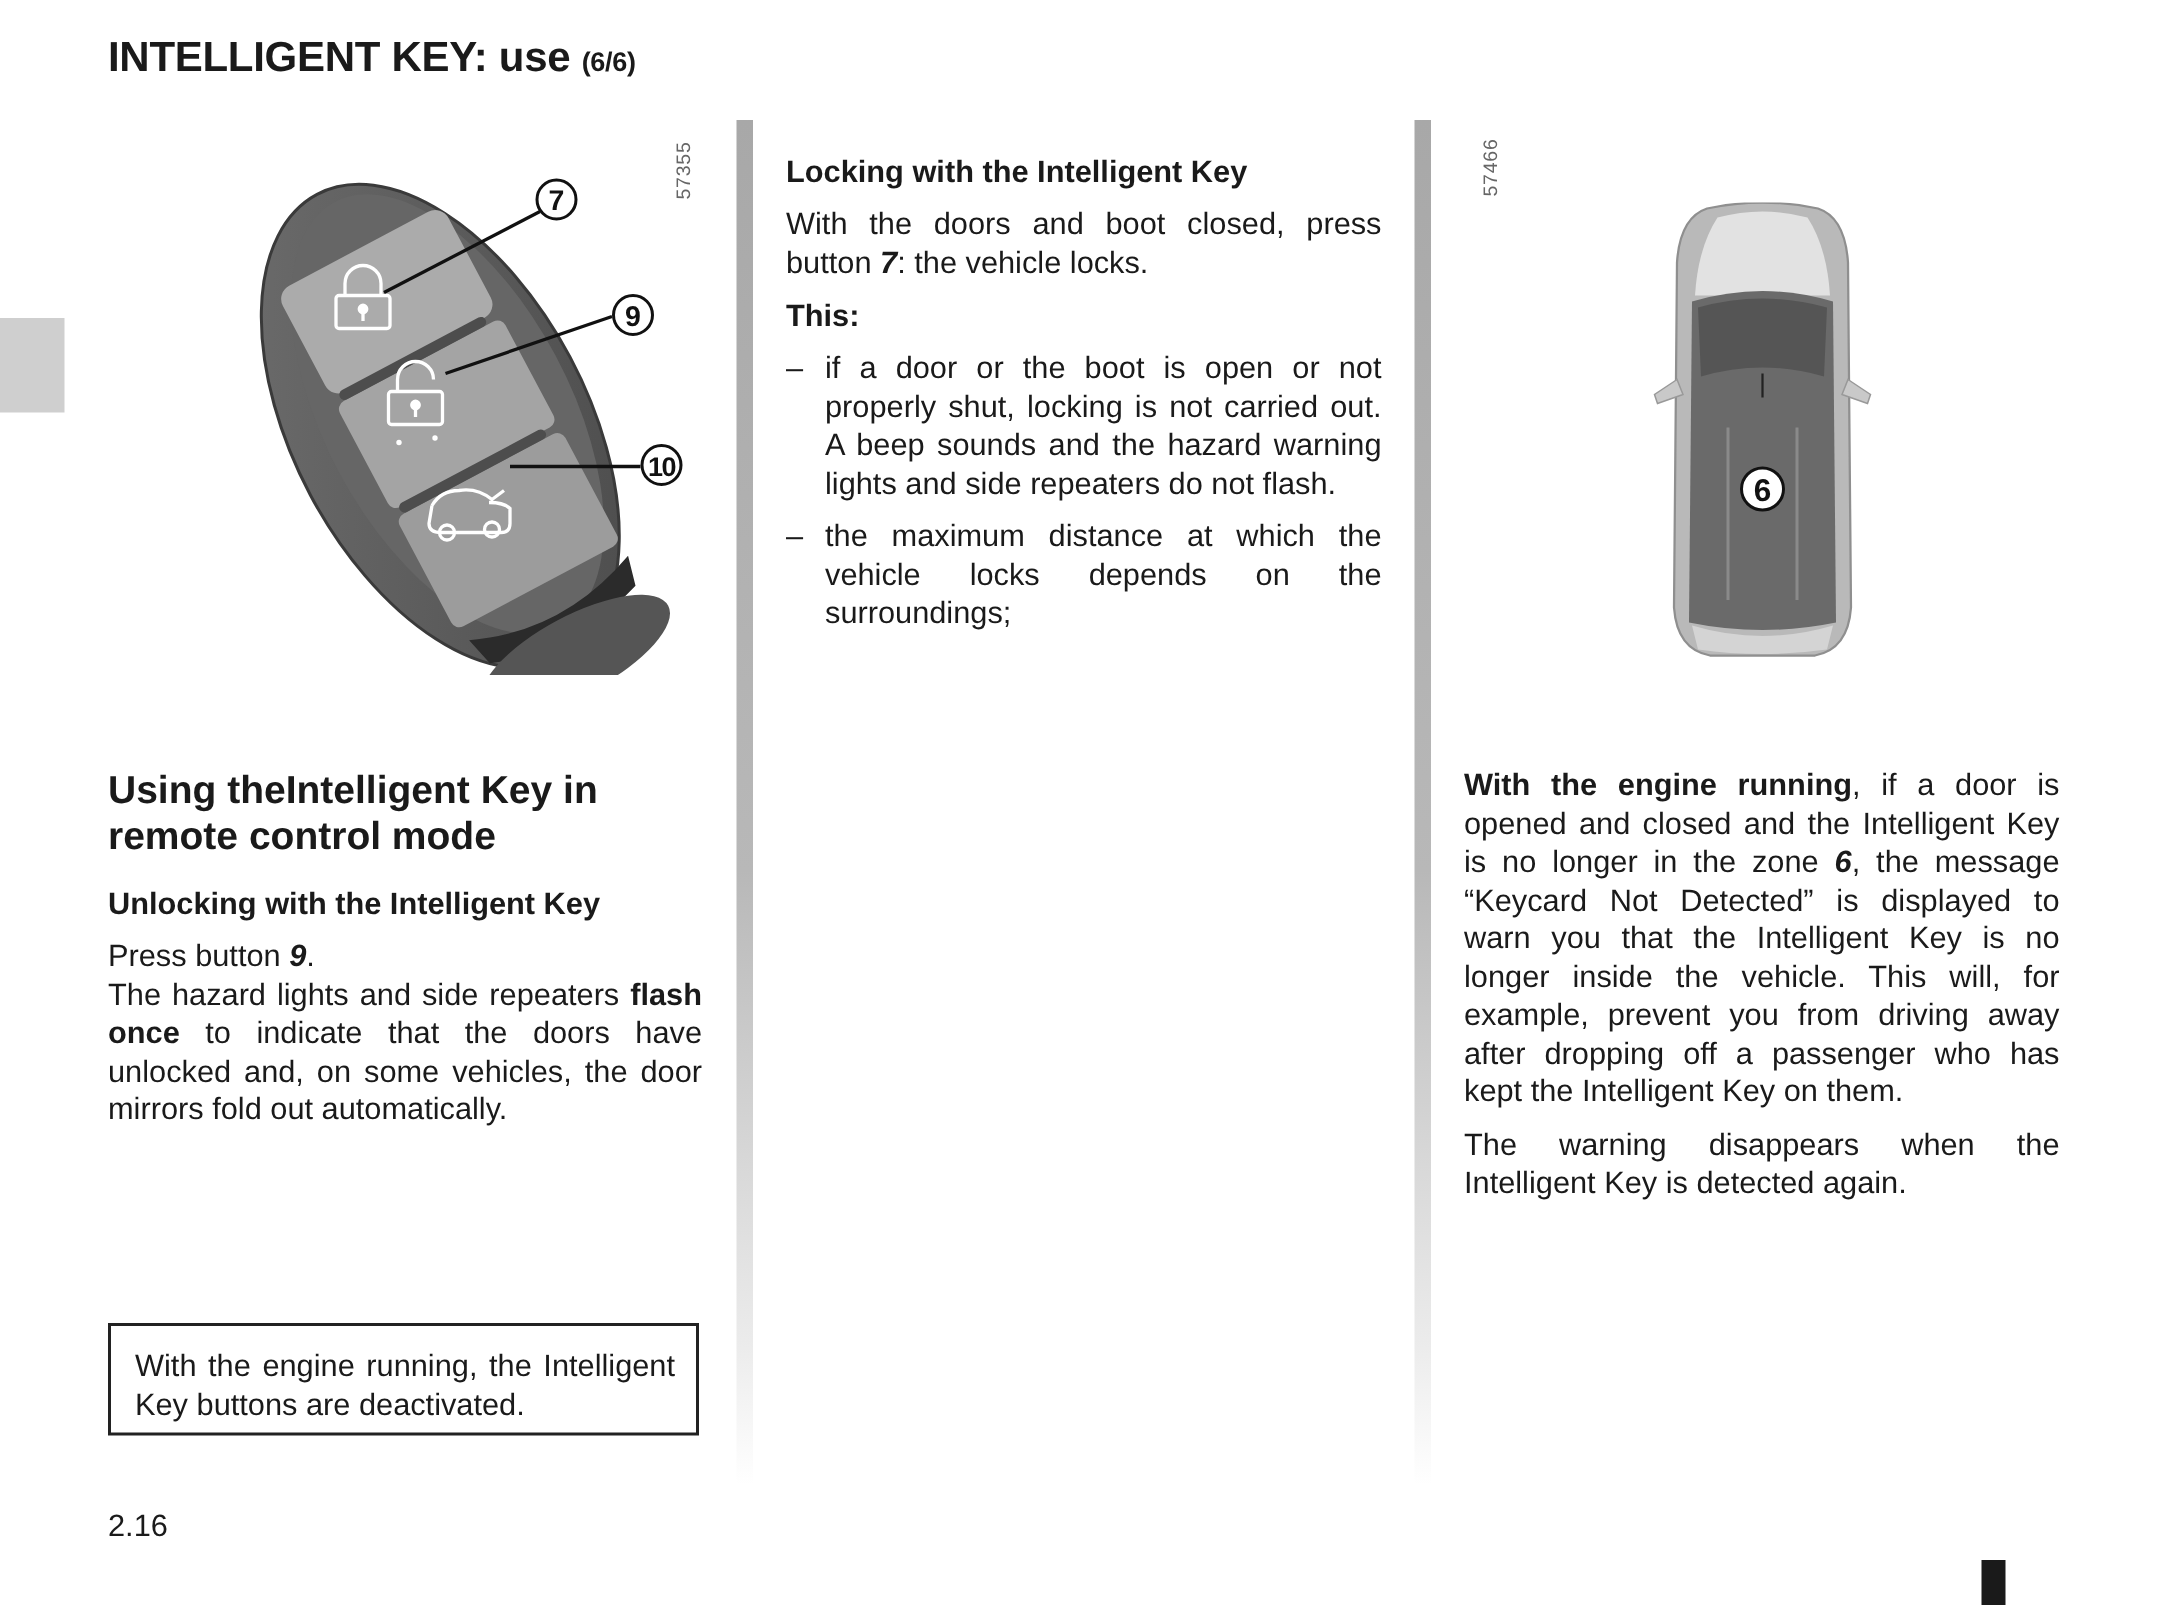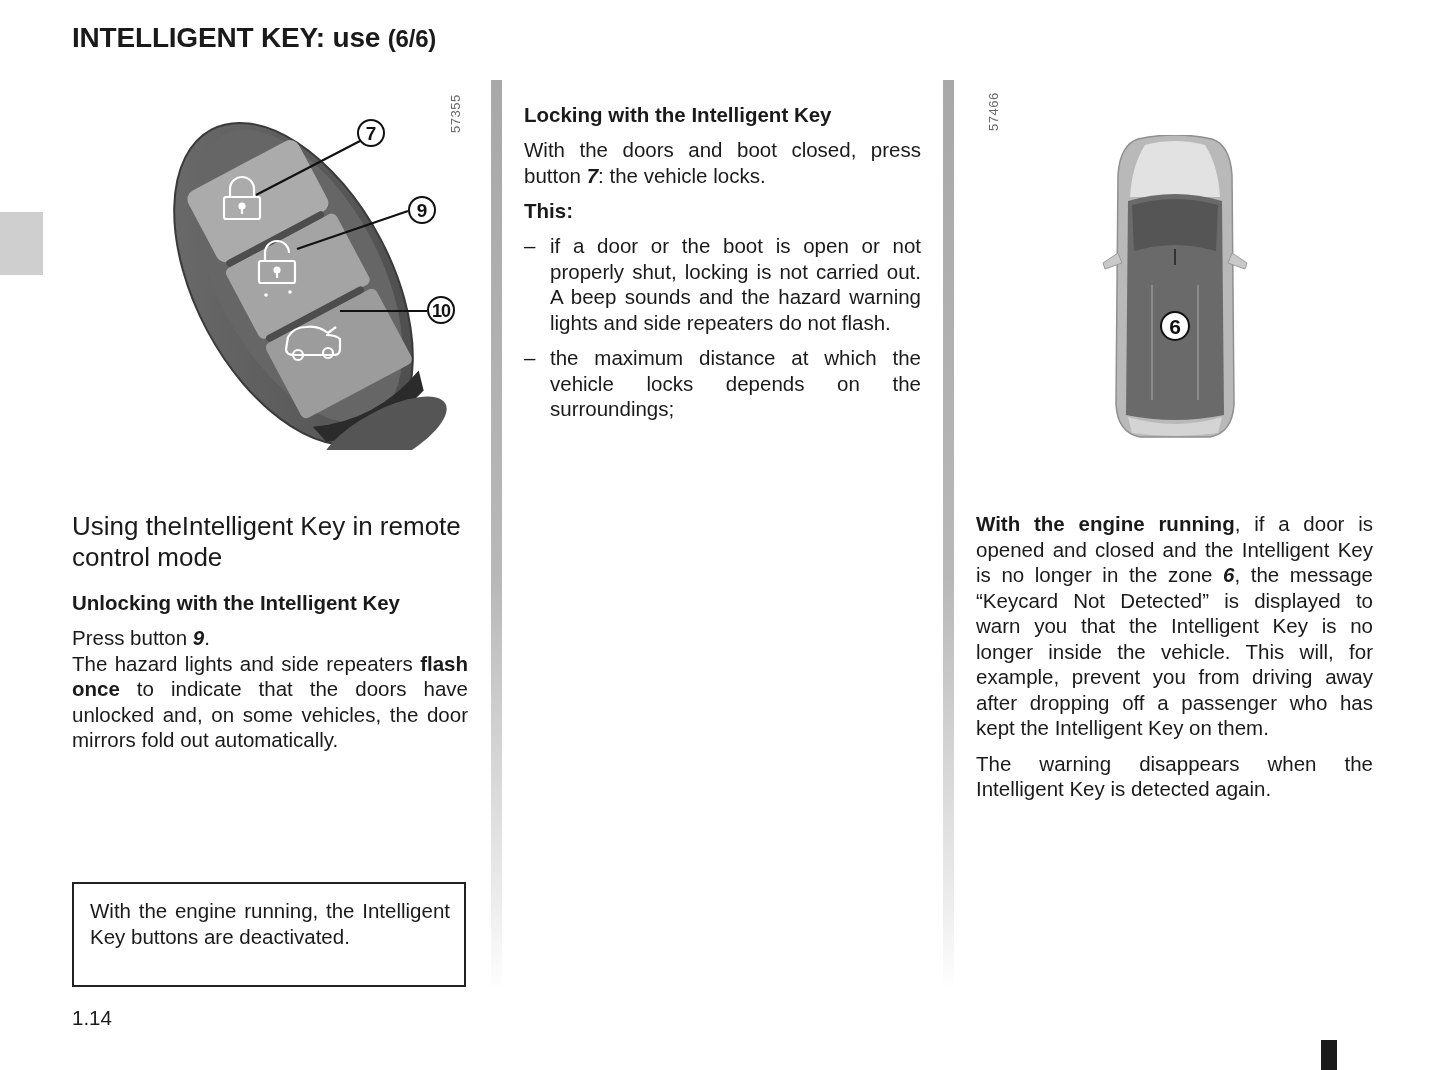--- a/index.html
+++ b/index.html
@@ -5,42 +5,42 @@
     html, body { margin: 0; padding: 0; background: #ffffff; }
     body {
       width: 1445px; height: 1070px; position: relative; overflow: hidden;
       font-family: "Liberation Sans", "DejaVu Sans", sans-serif;
       color: #1a1a1a;
     }
     .page-title {
       position: absolute; left: 72px; top: 22px;
       font-size: 28px; font-weight: bold; letter-spacing: -0.2px;
     }
-    .page-title .sub { font-size: 24px; }
+    .page-title .sub { font-size: 18px; }
     .side-tab {
       position: absolute; left: 0; top: 212px; width: 43px; height: 63px;
       background: #cfcfcf;
     }
     .divider {
       position: absolute; top: 80px; width: 11px; height: 910px;
       background: linear-gradient(to bottom, #a8a8a8 0%, #b8b8b8 55%, #ececec 90%, #ffffff 100%);
     }
     .col { position: absolute; font-size: 20.5px; line-height: 25.5px; margin-top: 26px; }
     .col p { margin: 0 0 10px 0; text-align: justify; }
     .h-small { font-size: 20.5px; font-weight: bold; margin: 0 0 10px 0; line-height: 25px; }
-    .h-large { font-size: 26px; font-weight: normal; line-height: 30.5px; margin: 0 0 6px 0; }
+    .h-large { font-size: 26px; font-weight: bold; line-height: 30.5px; margin: 0 0 6px 0; }
     .dash-list { margin: 0; padding: 0; list-style: none; }
     .dash-list li { position: relative; padding-left: 26px; margin-bottom: 10px; text-align: justify; }
     .dash-list li::before { content: "–"; position: absolute; left: 0; top: 0; }
     .fig-ref {
       position: absolute; font-size: 13px; color: #666; transform: rotate(-90deg);
       transform-origin: left top; letter-spacing: 0.5px;
     }
     .notice-box {
-      position: absolute; left: 72px; top: 882px; width: 394px; height: 105px;
+      position: absolute; left: 72px; top: 882px; width: 394px; height: 75px;
       border: 2.5px solid #222; box-sizing: border-box;
       padding: 14px 14px 0 16px; font-size: 20.5px; line-height: 25.5px; text-align: justify;
     }
     .page-number { position: absolute; left: 72px; top: 1006px; font-size: 20.5px; }
     .end-marker { position: absolute; left: 1321px; top: 1040px; width: 16px; height: 30px; background: #1a1a1a; }
   </style>
 </head>
 <body>
 
 <div class="page-title">
@@ -140,21 +140,21 @@
   </p>
   <p>
     <span>The hazard lights and side repeaters </span><b>flash once</b><span> to indicate that the doors have unlocked and, on some vehicles, the door mirrors fold out automatically.</span>
   </p>
 </div>
 
 <div class="notice-box">
   <span>With the engine running, the Intelligent Key buttons are deactivated.</span>
 </div>
 
-<div class="page-number">1.14</div>
+<div class="page-number">2.16</div>
 
 <div class="col" style="left:524px;top:76px;width:397px;">
   <h3 class="h-small">Locking with the Intelligent Key</h3>
   <p>
     <span>With the doors and boot closed, press button </span><b><i>7</i></b><span>: the vehicle locks.</span>
   </p>
   <h3 class="h-small">This:</h3>
   <ul class="dash-list">
     <li>if a door or the boot is open or not properly shut, locking is not carried out. A beep sounds and the hazard warning lights and side repeaters do not flash.</li>
     <li>the maximum distance at which the vehicle locks depends on the surroundings;</li>

